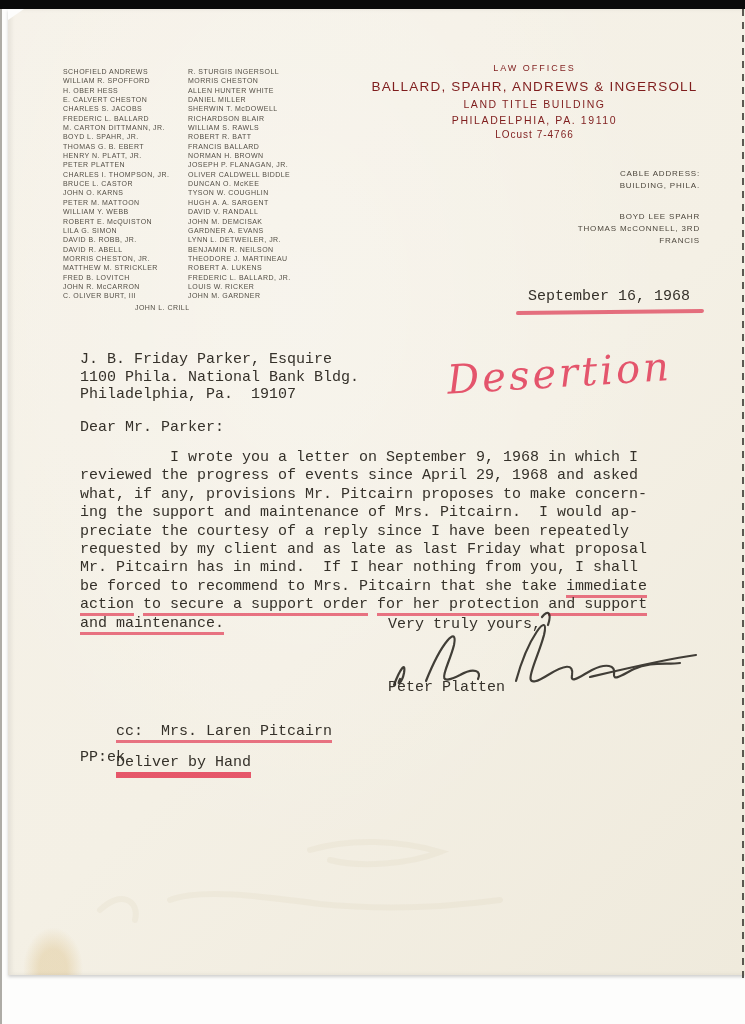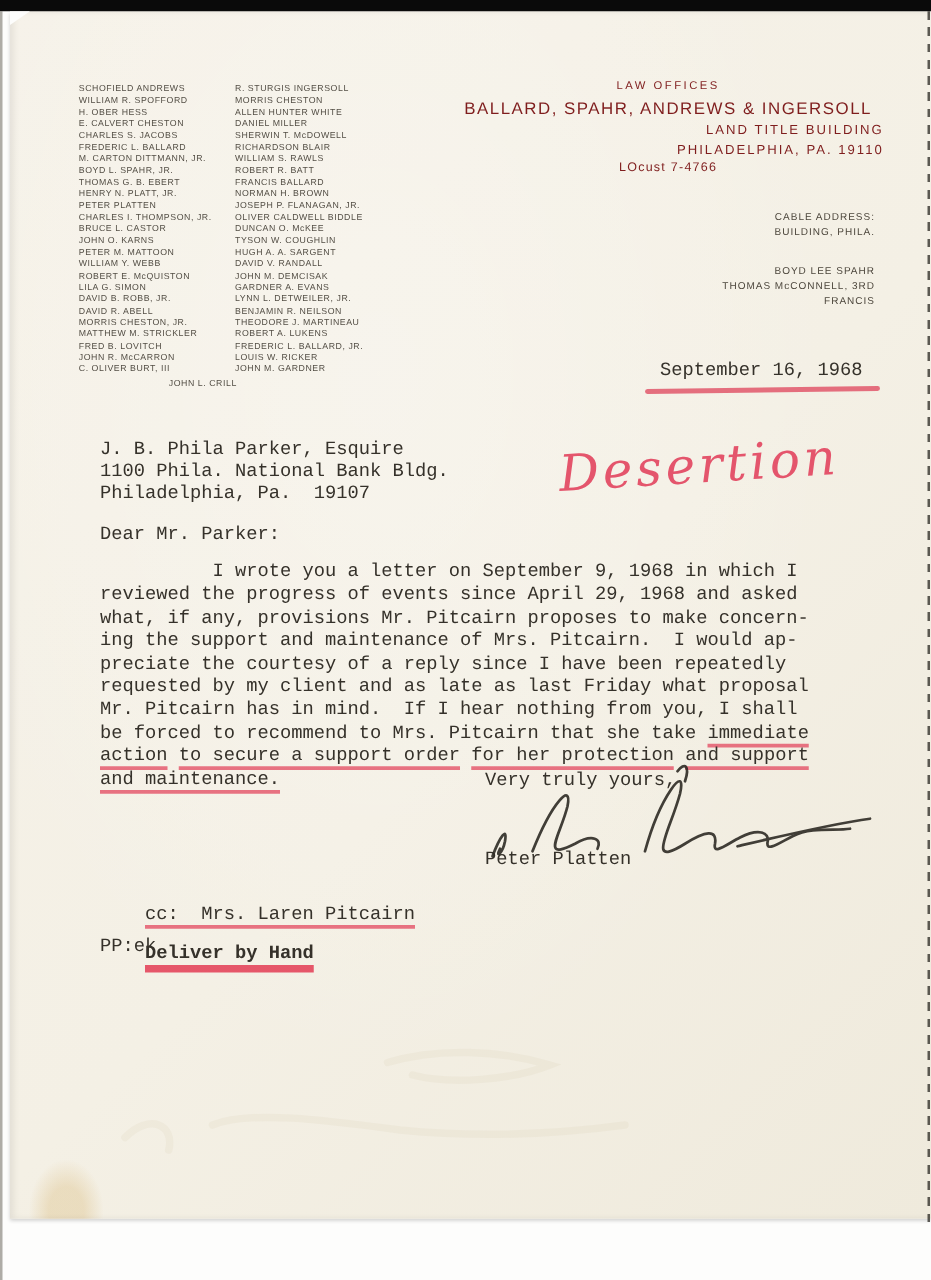--- a/index.html
+++ b/index.html
@@ -26,21 +26,21 @@
   
   .names{position:absolute;font-size:7px;letter-spacing:.45px;line-height:9.35px;
     color:#534e45;white-space:pre;}
   .col1{left:63px;top:67px;}
   .col2{left:188px;top:67px;}
   .crill{left:135px;top:303px;}
 
   .lh-center{position:absolute;left:362px;top:63px;width:345px;text-align:center;color:#7f1d1d;}
   .lh-offices{font-size:9px;letter-spacing:2px;}
   .lh-firm{font-size:13.5px;letter-spacing:1.2px;margin-top:6px;}
-  .lh-line{font-size:10.5px;letter-spacing:1.6px;margin-top:4px;text-align:right;}
+  .lh-line{font-size:10.5px;letter-spacing:1.6px;margin-top:4px;}
   .lh-phone{font-size:10px;letter-spacing:1px;margin-top:3px;}
 
   .cable{position:absolute;right:45px;top:168px;text-align:right;font-size:8px;
     letter-spacing:.8px;line-height:12px;color:#4c463c;}
   .counsel{position:absolute;right:45px;top:211px;text-align:right;font-size:8px;
     letter-spacing:.8px;line-height:12px;color:#4c463c;}
 
   
   .typed{position:absolute;font-family:"Liberation Mono","DejaVu Sans Mono",monospace;
     font-size:15px;color:#35312a;white-space:pre;}
@@ -56,21 +56,21 @@
   .cc{left:80px;top:706px;text-align:center;}
   .deliver{left:80px;top:737px;}
 
   .pink-u{
     background-image:linear-gradient(rgba(228,82,103,.8),rgba(228,82,103,.8));
     background-size:100% 3px;background-position:0 100%;background-repeat:no-repeat;
     padding-bottom:3px;
   }
   .pink-u.thick{
     background-image:linear-gradient(rgba(228,70,92,.9),rgba(228,70,92,.9));
-    background-size:100% 6px;padding-bottom:7px;font-weight:bold;
+    background-size:100% 6px;padding-bottom:7px;
   }
 
   .desertion{position:absolute;left:447px;top:350px;
     font-family:"DejaVu Serif",serif;font-style:italic;font-size:40px;
     letter-spacing:3px;color:#e4556c;transform:rotate(-3.5deg);}
 
   .signature{position:absolute;left:366px;top:603px;z-index:5;}
   .ghost{position:absolute;opacity:.5;}
 
   [data-name]{box-sizing:border-box;}
@@ -104,21 +104,21 @@
 
   <div class="counsel" data-name="counsel-block">
     <div data-name="counsel-name">BOYD LEE SPAHR</div>
     <div data-name="counsel-name">THOMAS McCONNELL, 3RD</div>
     <div data-name="counsel-label">FRANCIS</div>
   </div>
 
   <div class="typed date-line" data-name="date-line">September 16, 1968</div>
   <div class="date-underline" data-name="date-underline-mark"></div>
 
-  <div class="typed recipient" data-name="recipient-address"><div data-name="recipient-line">J. B. Phila Parker, Esquire</div><div data-name="recipient-line">1100 Phila. National Bank Bldg.</div><div data-name="recipient-line">Philadelphia, Pa.  19107</div></div>
+  <div class="typed recipient" data-name="recipient-address"><div data-name="recipient-line">J. B. Friday Parker, Esquire</div><div data-name="recipient-line">1100 Phila. National Bank Bldg.</div><div data-name="recipient-line">Philadelphia, Pa.  19107</div></div>
 
   <div class="desertion" data-name="handwritten-annotation">Desertion</div>
 
   <div class="typed salutation" data-name="salutation">Dear Mr. Parker:</div>
   <div class="typed body-text" data-name="letter-body"><div data-name="text-line"><span data-name="text-segment">          I wrote you a letter on September 9, 1968 in which I</span></div><div data-name="text-line"><span data-name="text-segment">reviewed the progress of events since April 29, 1968 and asked</span></div><div data-name="text-line"><span data-name="text-segment">what, if any, provisions Mr. Pitcairn proposes to make concern-</span></div><div data-name="text-line"><span data-name="text-segment">ing the support and maintenance of Mrs. Pitcairn.  I would ap-</span></div><div data-name="text-line"><span data-name="text-segment">preciate the courtesy of a reply since I have been repeatedly</span></div><div data-name="text-line"><span data-name="text-segment">requested by my client and as late as last Friday what proposal</span></div><div data-name="text-line"><span data-name="text-segment">Mr. Pitcairn has in mind.  If I hear nothing from you, I shall</span></div><div data-name="text-line"><span data-name="text-segment">be forced to recommend to Mrs. Pitcairn that she take </span><span class="pink-u" data-name="underlined-text">immediate</span></div><div data-name="text-line"><span class="pink-u" data-name="underlined-text">action</span><span data-name="text-segment"> </span><span class="pink-u" data-name="underlined-text">to secure a support order</span><span data-name="text-segment"> </span><span class="pink-u" data-name="underlined-text">for her protection</span><span data-name="text-segment"> </span><span class="pink-u" data-name="underlined-text">and support</span></div><div data-name="text-line"><span class="pink-u" data-name="underlined-text">and maintenance.</span></div></div>
 
   <div class="typed closing" data-name="closing-line">Very truly yours,</div>
   <svg class="signature" data-name="signature-handwriting" width="335" height="100" viewBox="0 0 335 100">
     <g fill="none" stroke="#2e2b25" stroke-width="2.2" stroke-linecap="round" opacity=".9">
       <path d="M28,82 C34,66 40,58 38,70 C36,80 30,84 34,76"></path>

